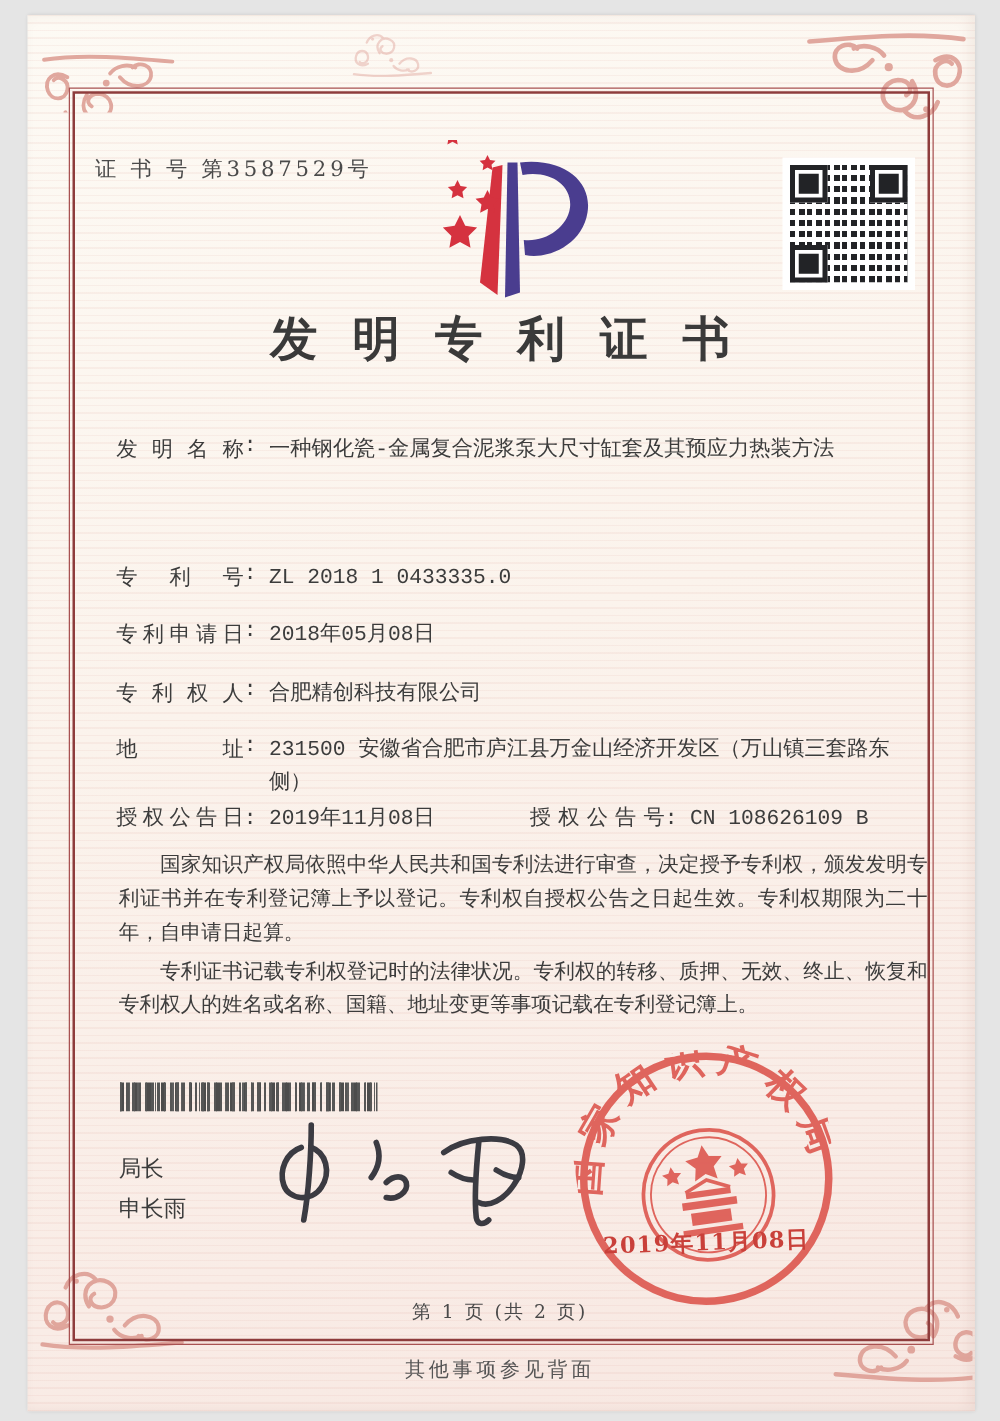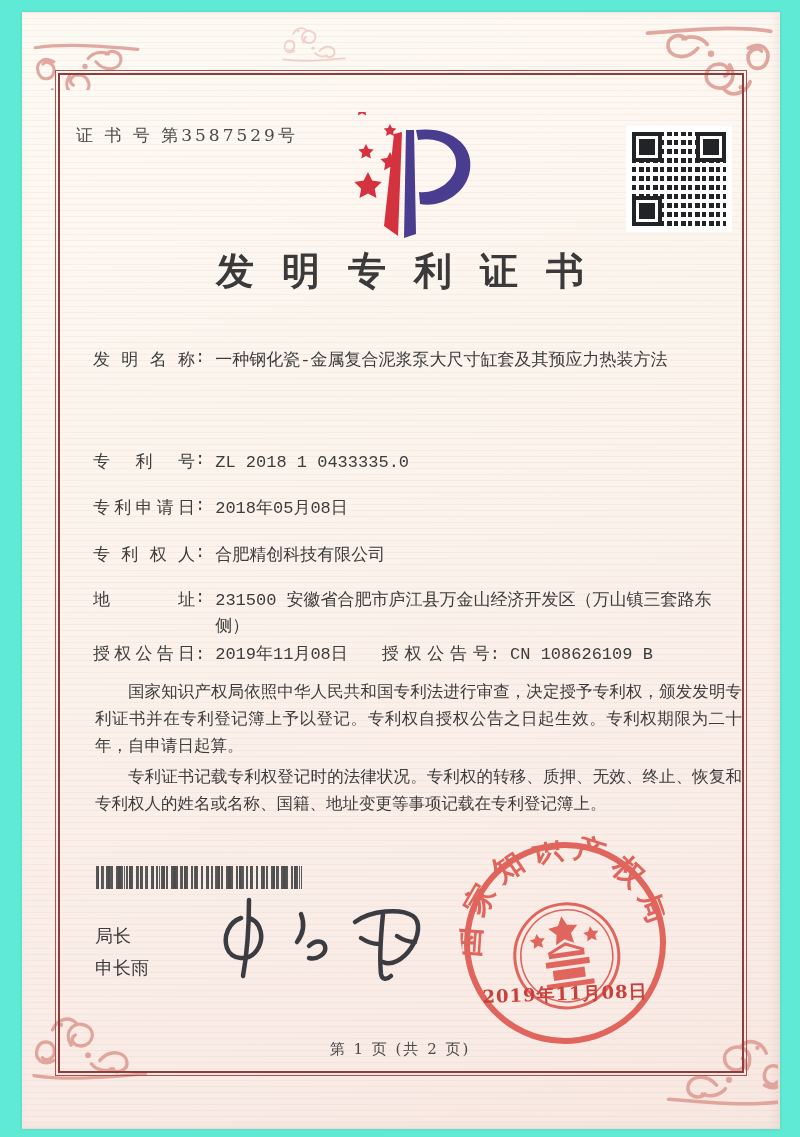--- a/index.html
+++ b/index.html
@@ -1,17 +1,17 @@
 <!DOCTYPE html>
 <html><head>
 <meta charset="utf-8">
 <style>
   html,body{margin:0;padding:0;background:#ffffff;}
   body{font-family:"DejaVu Serif","Liberation Serif",serif;}
-  .stage{position:relative;width:800px;height:1137px;margin:0 auto;overflow:hidden;background:#5eead4;}
+  .stage{position:relative;width:800px;height:1137px;margin:0 auto;overflow:hidden;background:#e5e5e5;}
   
   .paper{position:absolute;left:22px;top:12px;right:20px;bottom:8px;
     background:
       repeating-linear-gradient(180deg, rgba(216,148,138,0.10) 0 1px, rgba(0,0,0,0) 1px 6px),
       linear-gradient(165deg,#fdfaf4 0%,#fbf3ec 45%,#f9ece6 80%,#f7e7e1 100%);
     box-shadow: inset -4px 0 10px rgba(120,60,50,0.08), 0 0 3px rgba(0,0,0,0.12);}
   
   .frame{position:absolute;left:55px;top:70px;width:690px;height:1004px;border:1px solid #a85252;}
   .frame-inner{position:absolute;inset:2px;border:2px solid #8e3c3c;}
   
@@ -27,21 +27,21 @@
   .finder{position:absolute;width:22px;height:22px;border:4px solid #222326;background:#fff;}
   .finder::after{content:"";position:absolute;inset:3px;background:#222326;}
   .f-tl{left:6px;top:6px;}  .f-tr{right:6px;top:6px;}  .f-bl{left:6px;bottom:6px;}
   .title{position:absolute;left:0;right:0;top:246px;text-align:center;font-size:38px;font-weight:700;
     color:#3a3a3a;letter-spacing:28px;text-indent:28px;}
   
   .row{position:absolute;left:93px;right:60px;font-size:17px;color:#3c3c3c;font-family:Liberation Mono, monospace;}
   .lbl{display:inline-block;width:102px;text-align:justify;text-align-last:justify;vertical-align:top;}
   .colon{display:inline-block;margin-right:10px;}
   .val{display:inline-block;vertical-align:top;max-width:505px;line-height:26px;}
-  .grant2{margin-left:34px;}
+  .grant2{margin-left:76px;}
   
   .paras{position:absolute;left:95px;right:58px;top:678px;font-size:16.5px;color:#3c3c3c;line-height:27px;text-align:justify;}
   .paras p{margin:0 0 4px 0;text-indent:2em;}
   
   .barcode{position:absolute;left:96px;top:866px;width:206px;height:23px;
     background:
       repeating-linear-gradient(90deg,#565656 0 2px,rgba(0,0,0,0) 2px 5px),
       repeating-linear-gradient(90deg,#4c4c4c 0 3px,rgba(0,0,0,0) 3px 11px),
       repeating-linear-gradient(90deg,#5e5e5e 0 1px,rgba(0,0,0,0) 1px 7px);}
   
@@ -188,13 +188,14 @@
         <rect x="81" y="120" width="44" height="6" stroke="none"></rect>
         <rect x="87" y="129" width="32" height="10" stroke="none"></rect>
         <rect x="79" y="142" width="48" height="5" stroke="none"></rect>
         <path d="M85,112 L103,104 L121,112" fill="none" stroke-width="3"></path>
       </g>
     </g>
   </svg>
   <div class="seal-date">2019年11月08日</div>
 
   <div class="page-ind">第 1 页 (共 2 页)</div>
+  <div class="back-note">其他事项参见背面</div>
 </div>
 
 </body></html>

